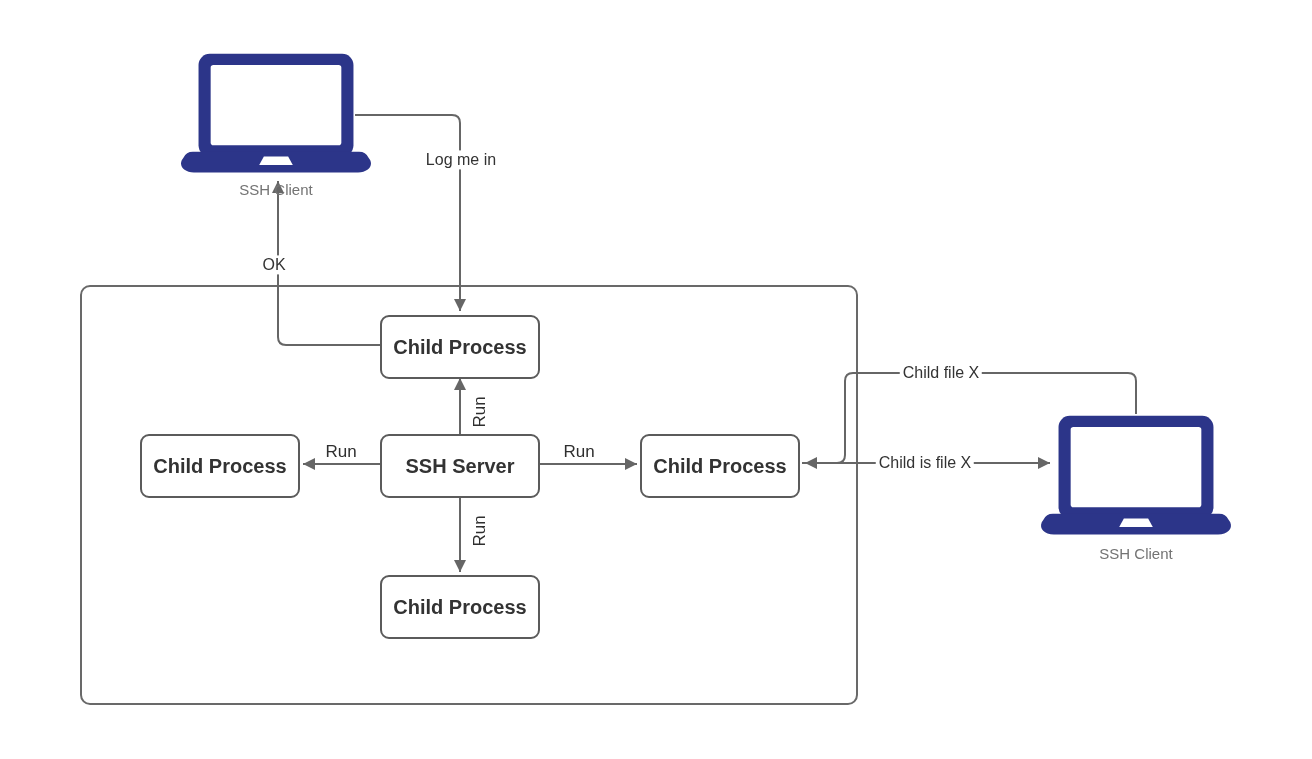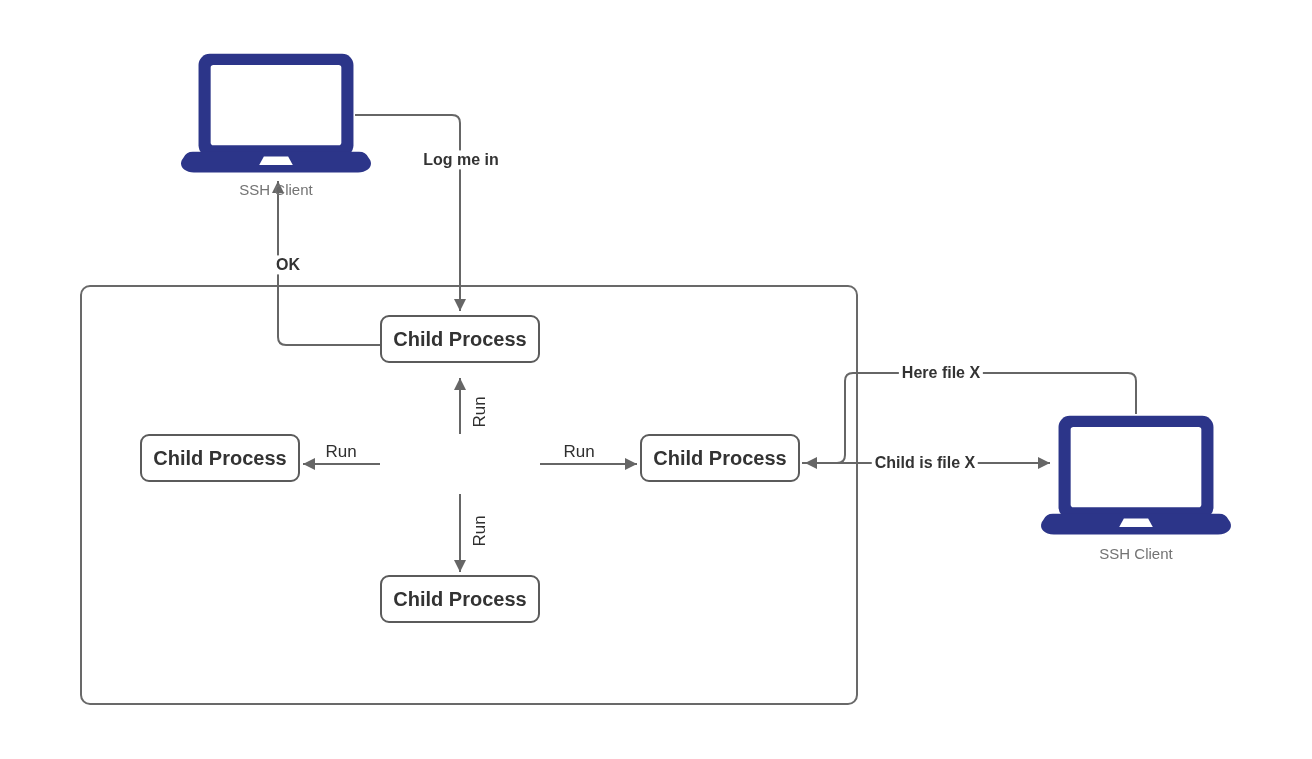--- a/index.html
+++ b/index.html
@@ -26,21 +26,21 @@
     left: 80px; top: 285px;
     width: 778px; height: 420px;
     box-sizing: border-box;
     border: 2px solid #696969;
     border-radius: 10px;
     background: transparent;
     z-index: 1;
   }
   .node-box {
     position: absolute;
-    width: 160px; height: 48px;
+    width: 160px; height: 64px;
     box-sizing: border-box;
     border: 2.5px solid #5b5b5b;
     border-radius: 9px;
     background: #ffffff;
     display: flex;
     align-items: center;
     justify-content: center;
     z-index: 3;
   }
   .node-box .node-label {
@@ -70,39 +70,39 @@
     white-space: nowrap;
     z-index: 4;
   }
   .caption-left  { left: 276px;  top: 189px; }
   .caption-right { left: 1136px; top: 553px; }
 
   .edge-label {
     position: absolute;
     transform: translate(-50%, -50%);
     font-size: 16px;
-    font-weight: bold;
+    font-weight: normal;
     color: #333333;
     background: #ffffff;
     padding: 0 3px;
     white-space: nowrap;
     line-height: 1.2;
     z-index: 4;
   }
   .edge-label.run {
     font-weight: normal;
     font-size: 17px;
     color: #2f2f2f;
     padding: 0 1px;
   }
   .edge-label.rotated {
     transform: translate(-50%, -50%) rotate(-90deg);
   }
   .lbl-log-me-in   { left: 461px; top: 160px; }
-  .lbl-ok          { left: 288px; top: 265px; text-align: center; }
+  .lbl-ok          { left: 274px; top: 265px; text-align: center; }
   .lbl-run-up      { left: 480px; top: 412px; }
   .lbl-run-left    { left: 341px; top: 452px; }
   .lbl-run-right   { left: 579px; top: 452px; }
   .lbl-run-down    { left: 480px; top: 531px; }
   .lbl-send-file   { left: 941px; top: 373px; }
   .lbl-here-file   { left: 925px; top: 463px; }
 </style>
 </head>
 <body>
 
@@ -143,29 +143,32 @@
     <path d="M92,112 H118 L123,121 H87 Z" fill="#ffffff"></path>
   </svg>
   <div class="laptop-caption caption-right">SSH Client</div>
 
   <div class="node-box box-child-top">
     <span class="node-label">Child Process</span>
   </div>
   <div class="node-box box-child-left">
     <span class="node-label">Child Process</span>
   </div>
+  <div class="node-box box-ssh-server">
+    <span class="node-label">SSH Server</span>
+  </div>
   <div class="node-box box-child-right">
     <span class="node-label">Child Process</span>
   </div>
   <div class="node-box box-child-bottom">
     <span class="node-label">Child Process</span>
   </div>
 
   <div class="edge-label lbl-log-me-in">Log me in</div>
   <div class="edge-label lbl-ok">OK</div>
   <div class="edge-label run rotated lbl-run-up">Run</div>
   <div class="edge-label run lbl-run-left">Run</div>
   <div class="edge-label run lbl-run-right">Run</div>
   <div class="edge-label run rotated lbl-run-down">Run</div>
-  <div class="edge-label lbl-send-file">Here file X</div>
+  <div class="edge-label lbl-send-file">Child file X</div>
   <div class="edge-label lbl-here-file">Child is file X</div>
 
 </div>
 
 </body></html>

